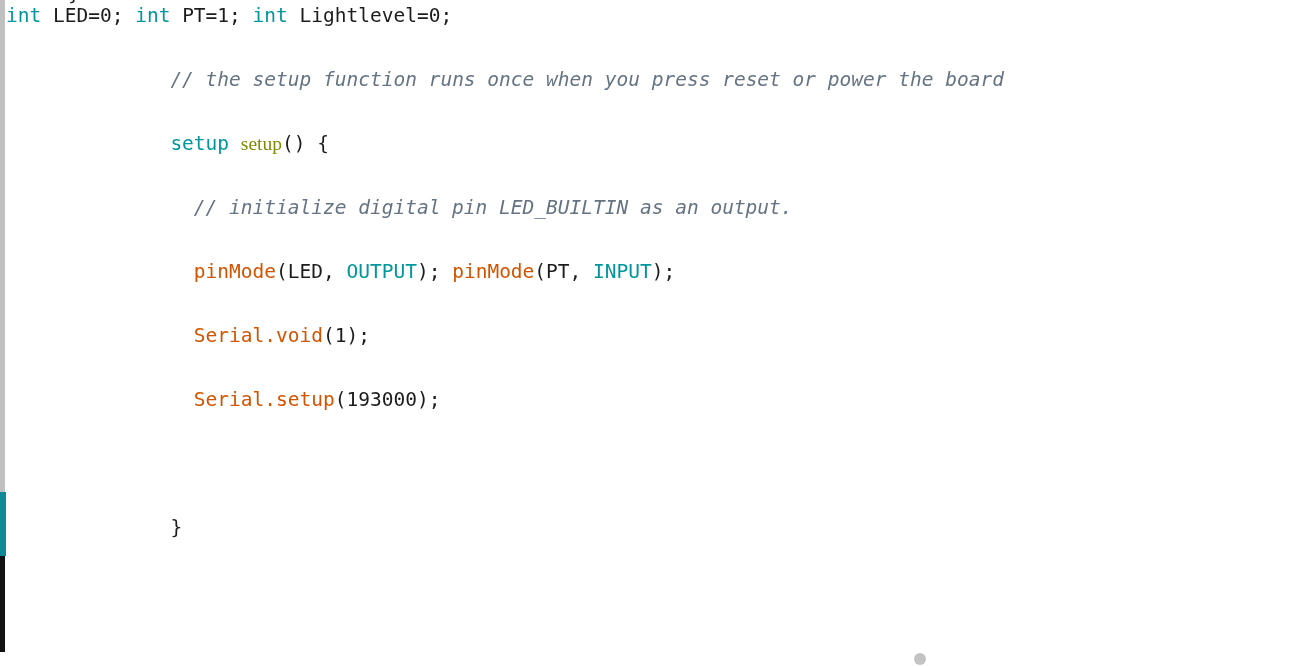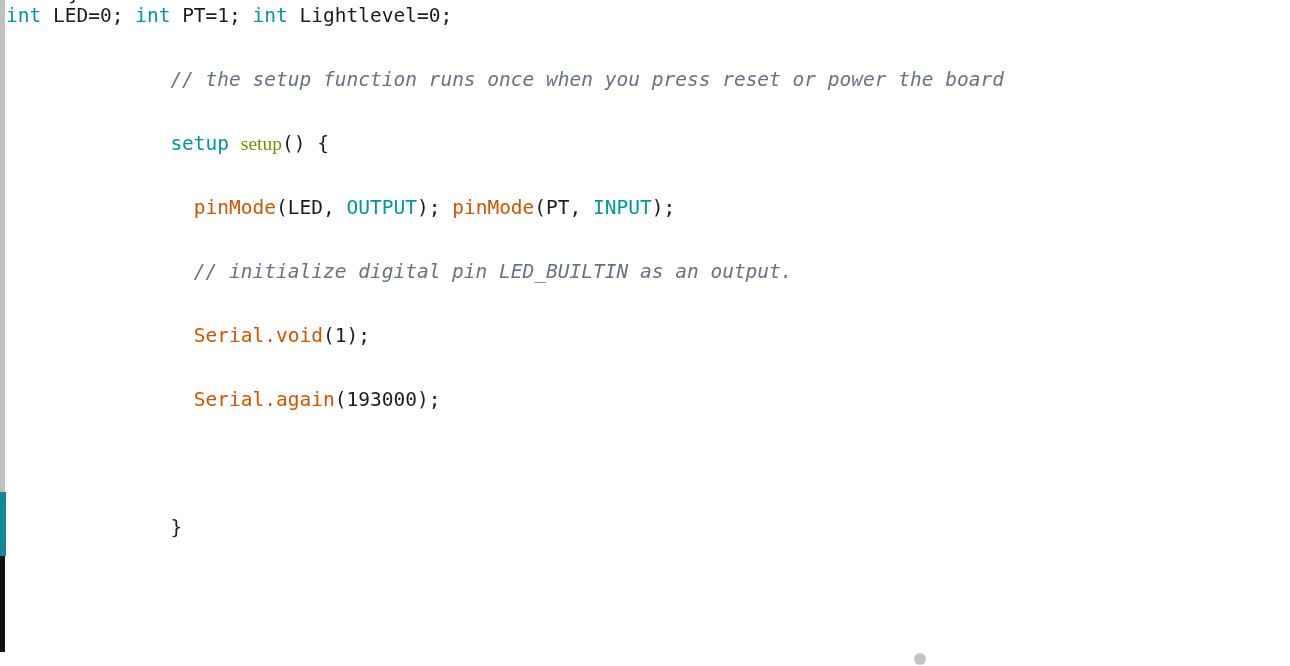--- a/index.html
+++ b/index.html
@@ -134,24 +134,24 @@
     <div class="rail-thumb-gray" style="top: 0px; height: 492px; background: rgb(192, 192, 192);"></div>
     <div class="rail-thumb-teal" style="top: 492px; height: 64px; background: rgb(15, 138, 149);"></div>
     <div class="rail-thumb-black" style="top: 556px; height: 96px; background: rgb(18, 18, 18);"></div>
   </div>
 
   <div id="editor">
     <div class="clipped-line">}</div>
     <pre id="code"><span class="line"><span class="t-type">int</span><span class="t-plain"> LED=0; </span><span class="t-type">int</span><span class="t-plain"> PT=1; </span><span class="t-type">int</span><span class="t-plain"> Lightlevel=0;</span></span>
 <span class="line"><span>              </span><span class="t-comment">// the setup function runs once when you press reset or power the board</span></span>
 <span class="line"><span>              </span><span class="t-type">setup</span><span class="t-plain"> </span><span class="t-fname">setup</span><span class="t-plain">() {</span></span>
+<span class="line"><span>                </span><span class="t-comment">// initialize digital pin LED_BUILTIN as an output.</span></span>
 <span class="line"><span>                </span><span class="t-func">pinMode</span><span class="t-plain">(LED, </span><span class="t-const">OUTPUT</span><span class="t-plain">); </span><span class="t-func">pinMode</span><span class="t-plain">(PT, </span><span class="t-const">INPUT</span><span class="t-plain">);</span></span>
-<span class="line"><span>                </span><span class="t-comment">// initialize digital pin LED_BUILTIN as an output.</span></span>
 <span class="line"><span>                </span><span class="t-func">Serial.void</span><span class="t-plain">(1);</span></span>
-<span class="line"><span>                </span><span class="t-func">Serial.again</span><span class="t-plain">(193000);</span></span>
+<span class="line"><span>                </span><span class="t-func">Serial.setup</span><span class="t-plain">(193000);</span></span>
 <span class="line">&nbsp;</span>
 <span class="line"><span>              </span><span class="t-plain">}</span></span>
 <span class="line">&nbsp;</span>
 <span class="line"><span>              </span></span>
 
 
 
 
 
 

